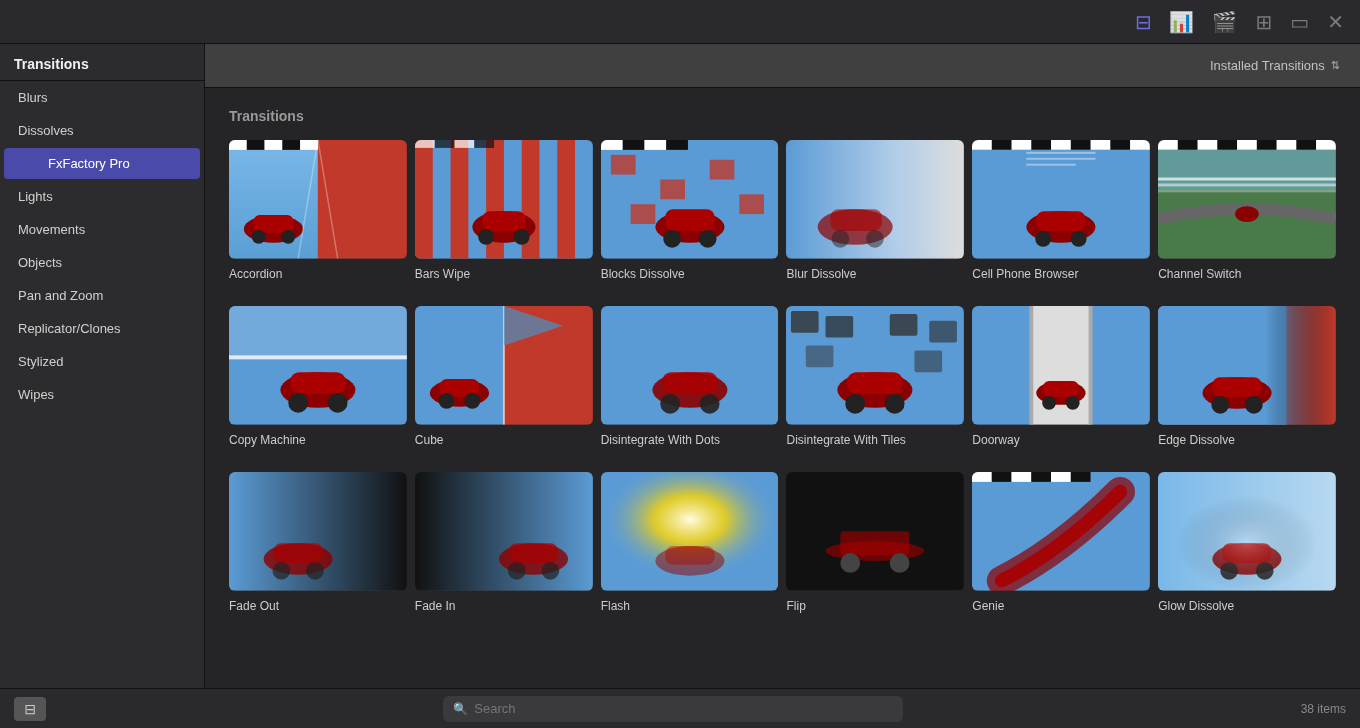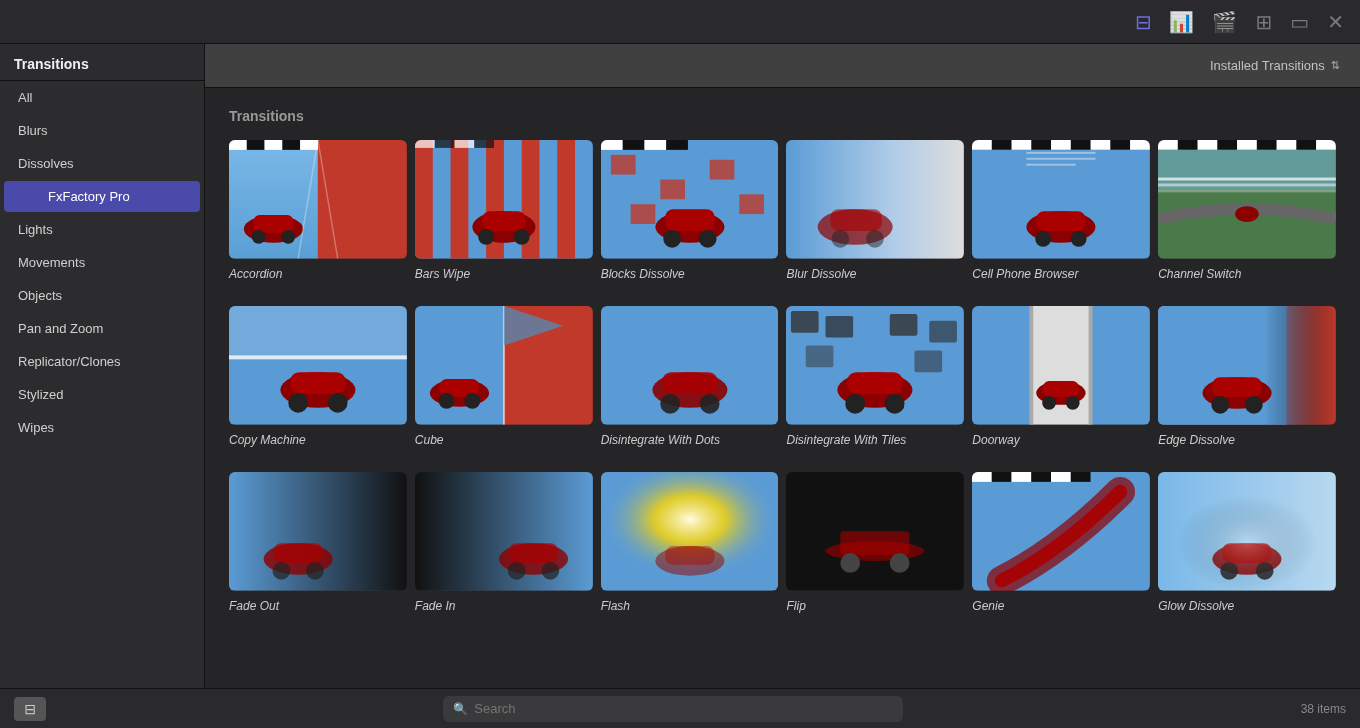--- a/index.html
+++ b/index.html
@@ -112,21 +112,20 @@
       font-size: 14px;
       font-weight: 600;
       color: #999;
       margin-bottom: 16px;
     }
     .grid {
       display: grid;
       grid-template-columns: repeat(6, 1fr);
       gap: 0 8px;
       row-gap: 24px;
-      font-style: italic;
     }
     .transition-item {
       display: flex;
       flex-direction: column;
       cursor: pointer;
     }
     .transition-thumb {
       width: 100%;
       aspect-ratio: 3/2;
       border-radius: 6px;
@@ -208,21 +207,20 @@
   <span class="toolbar-icon">🎬</span>
   <span class="toolbar-icon inactive">⊞</span>
   <span class="toolbar-icon inactive">▭</span>
   <span class="toolbar-icon inactive">✕</span>
 </div>
 
 <div class="main">
 
   <div class="sidebar">
     <div class="sidebar-title">Transitions</div>
-    <div class="sidebar-item">All</div>
     <div class="sidebar-item">Blurs</div>
     <div class="sidebar-item">Dissolves</div>
     <div class="sidebar-item active">FxFactory Pro</div>
     <div class="sidebar-item">Lights</div>
     <div class="sidebar-item">Movements</div>
     <div class="sidebar-item">Objects</div>
     <div class="sidebar-item">Pan and Zoom</div>
     <div class="sidebar-item">Replicator/Clones</div>
     <div class="sidebar-item">Stylized</div>
     <div class="sidebar-item">Wipes</div>

